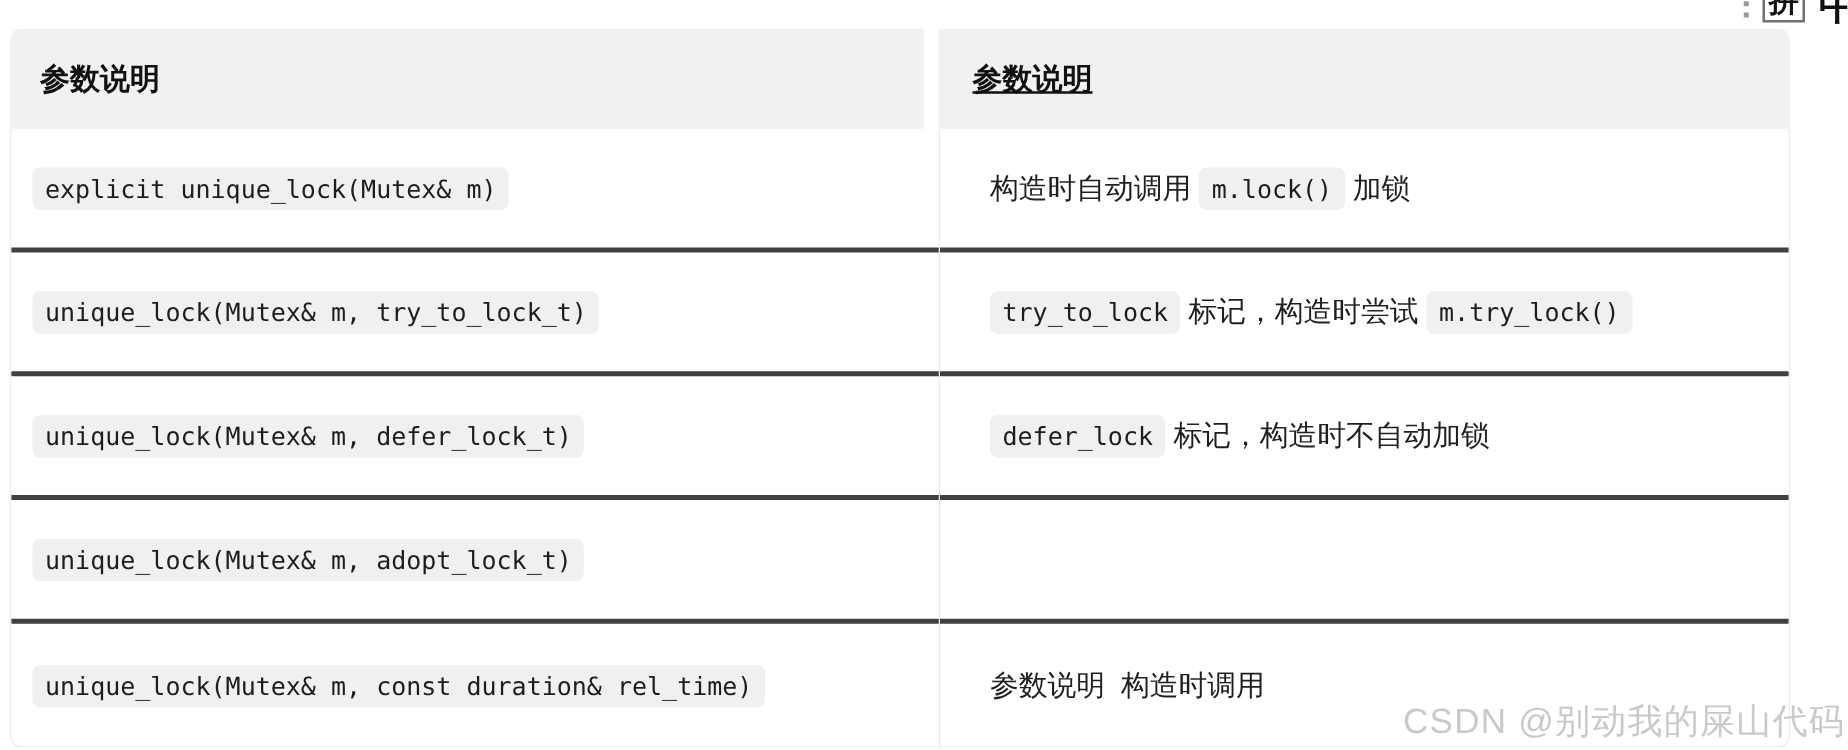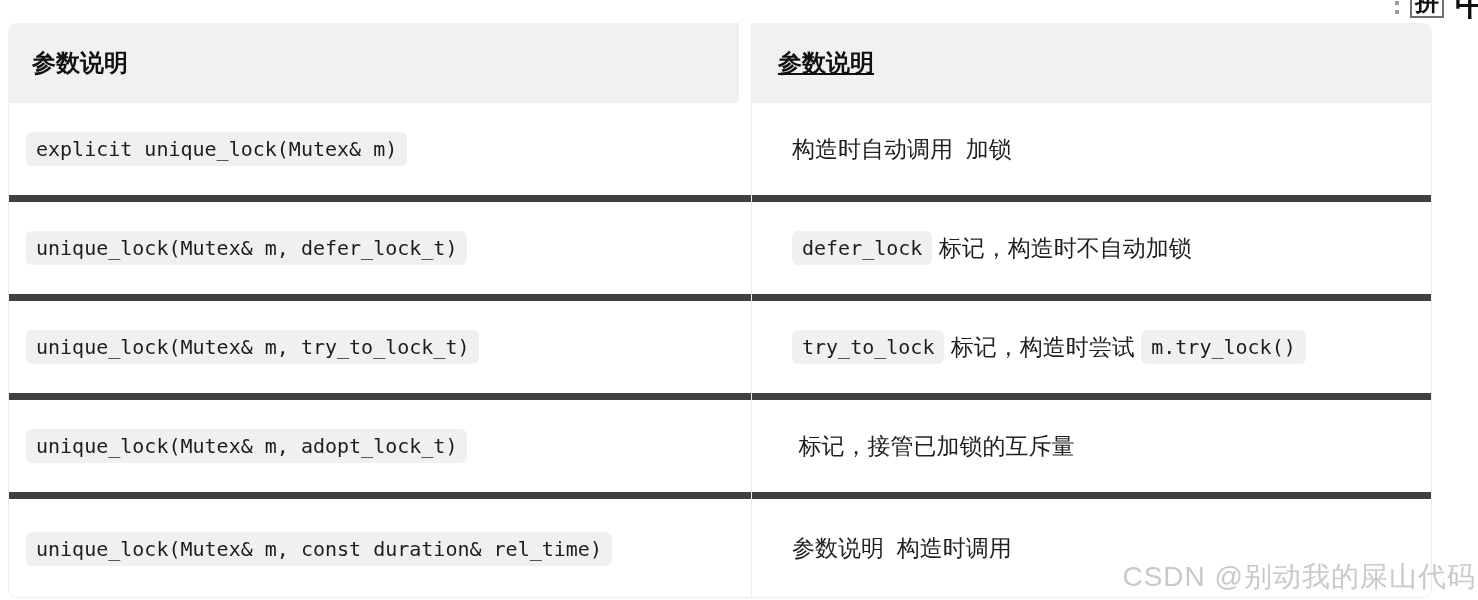--- a/index.html
+++ b/index.html
@@ -75,21 +75,21 @@
   .tbody::after {               
     content: "";
     position: absolute;
     left: 742px; top: 0; bottom: 0;
     width: 1px;
     background: #ececee;
   }
   .t-row {
     display: flex;
     height: 99px;
-    border-bottom: 7px solid #404040;
+    border-bottom: 4px solid #404040;
     box-sizing: border-box;
   }
   .t-row:last-child { border-bottom: none; }
   .cell {
     display: flex; align-items: center;
     box-sizing: border-box;
     font-size: 23px;
     color: #1f1f1f;
     white-space: pre-wrap;
   }
@@ -134,33 +134,33 @@
   </div>
 
   <div class="doc-table">
     <div class="thead">
       <div class="th th-left">参数说明</div>
       <div class="th th-right">参数说明</div>
     </div>
     <div class="tbody">
         <div class="t-row">
           <div class="cell cell-ctor"><code class="chip">explicit unique_lock(Mutex&amp; m)</code></div>
-          <div class="cell cell-desc"><span class="txt">构造时自动调用 </span><span class="txt"> 加锁</span></div>
+          <div class="cell cell-desc"><span class="txt">构造时自动调用 </span><code class="chip">m.lock()</code><span class="txt"> 加锁</span></div>
+        </div>
+        <div class="t-row">
+          <div class="cell cell-ctor"><code class="chip">unique_lock(Mutex&amp; m, try_to_lock_t)</code></div>
+          <div class="cell cell-desc"><code class="chip">try_to_lock</code><span class="txt"> 标记，构造时尝试 </span><code class="chip">m.try_lock()</code></div>
         </div>
         <div class="t-row">
           <div class="cell cell-ctor"><code class="chip">unique_lock(Mutex&amp; m, defer_lock_t)</code></div>
           <div class="cell cell-desc"><code class="chip">defer_lock</code><span class="txt"> 标记，构造时不自动加锁</span></div>
         </div>
         <div class="t-row">
-          <div class="cell cell-ctor"><code class="chip">unique_lock(Mutex&amp; m, try_to_lock_t)</code></div>
-          <div class="cell cell-desc"><code class="chip">try_to_lock</code><span class="txt"> 标记，构造时尝试 </span><code class="chip">m.try_lock()</code></div>
-        </div>
-        <div class="t-row">
           <div class="cell cell-ctor"><code class="chip">unique_lock(Mutex&amp; m, adopt_lock_t)</code></div>
-          <div class="cell cell-desc"><span class="txt"> 标记，接管已加锁的互斥量</span></div>
+          <div class="cell cell-desc"></div>
         </div>
         <div class="t-row">
           <div class="cell cell-ctor"><code class="chip">unique_lock(Mutex&amp; m, const duration&amp; rel_time)</code></div>
           <div class="cell cell-desc"><span class="txt">参数说明 </span><span class="txt"> 构造时调用</span></div>
         </div>
       </div>
   </div>
 
   <div class="watermark">CSDN @别动我的屎山代码</div>
 

